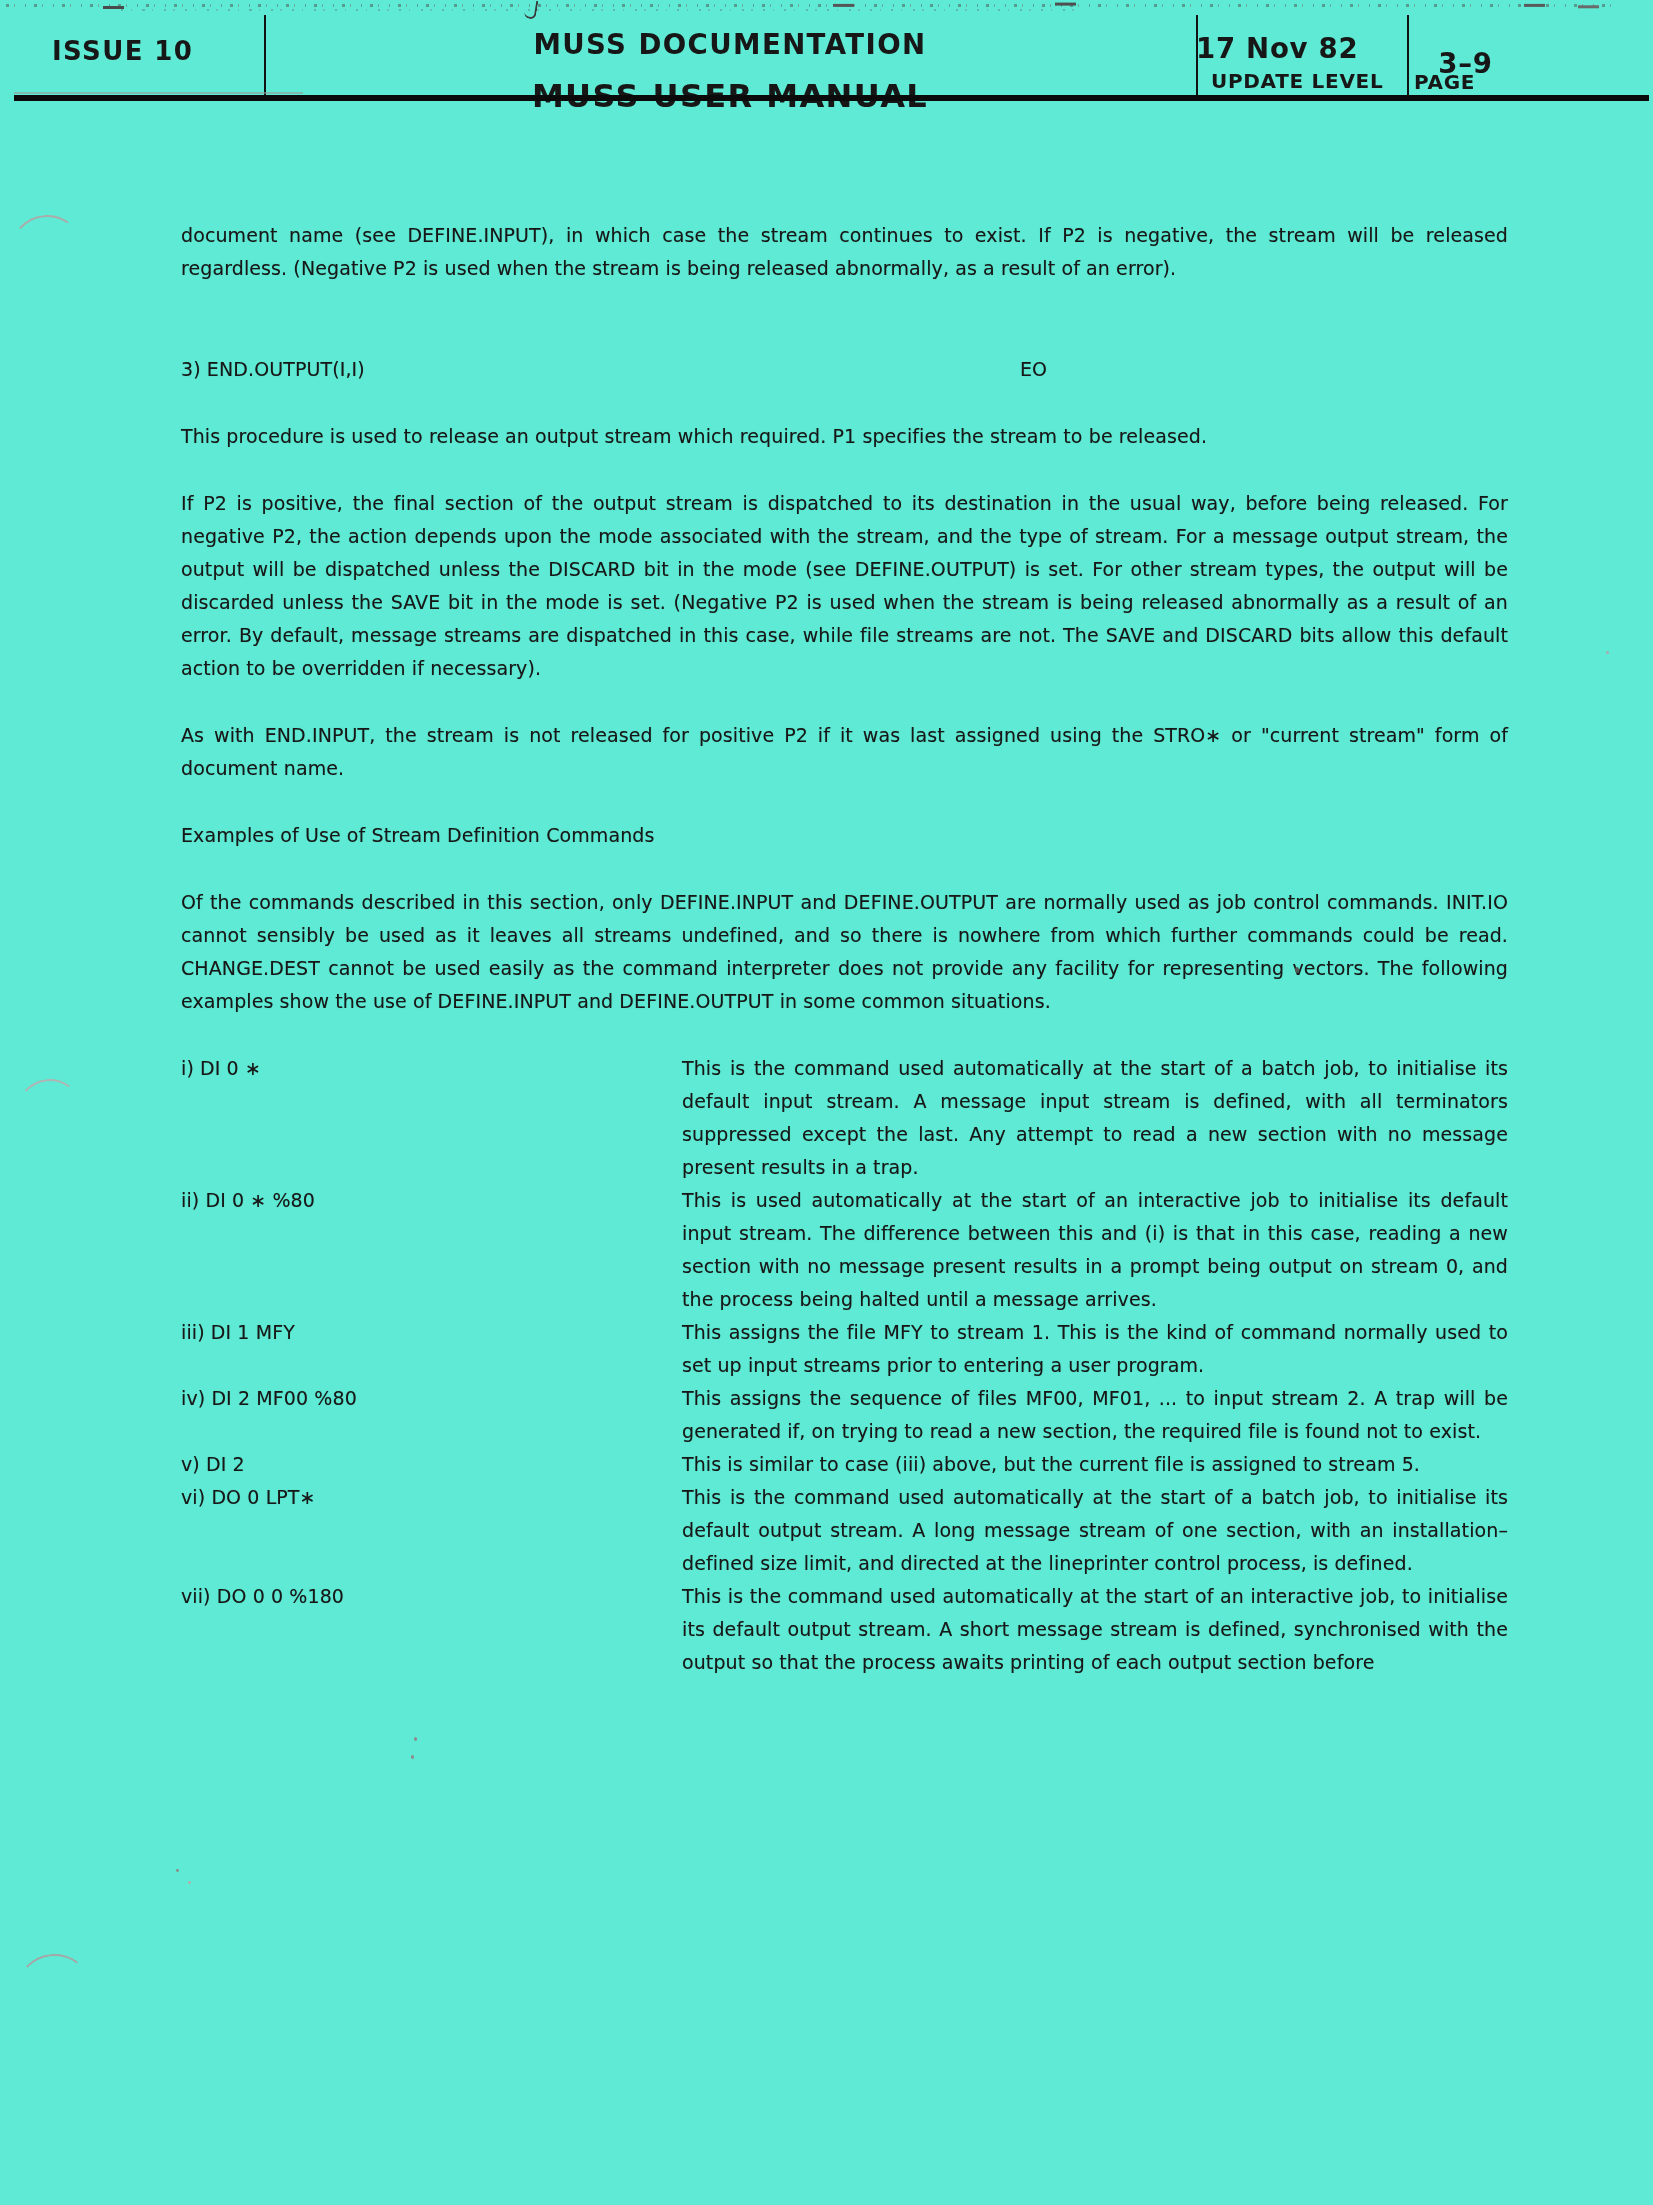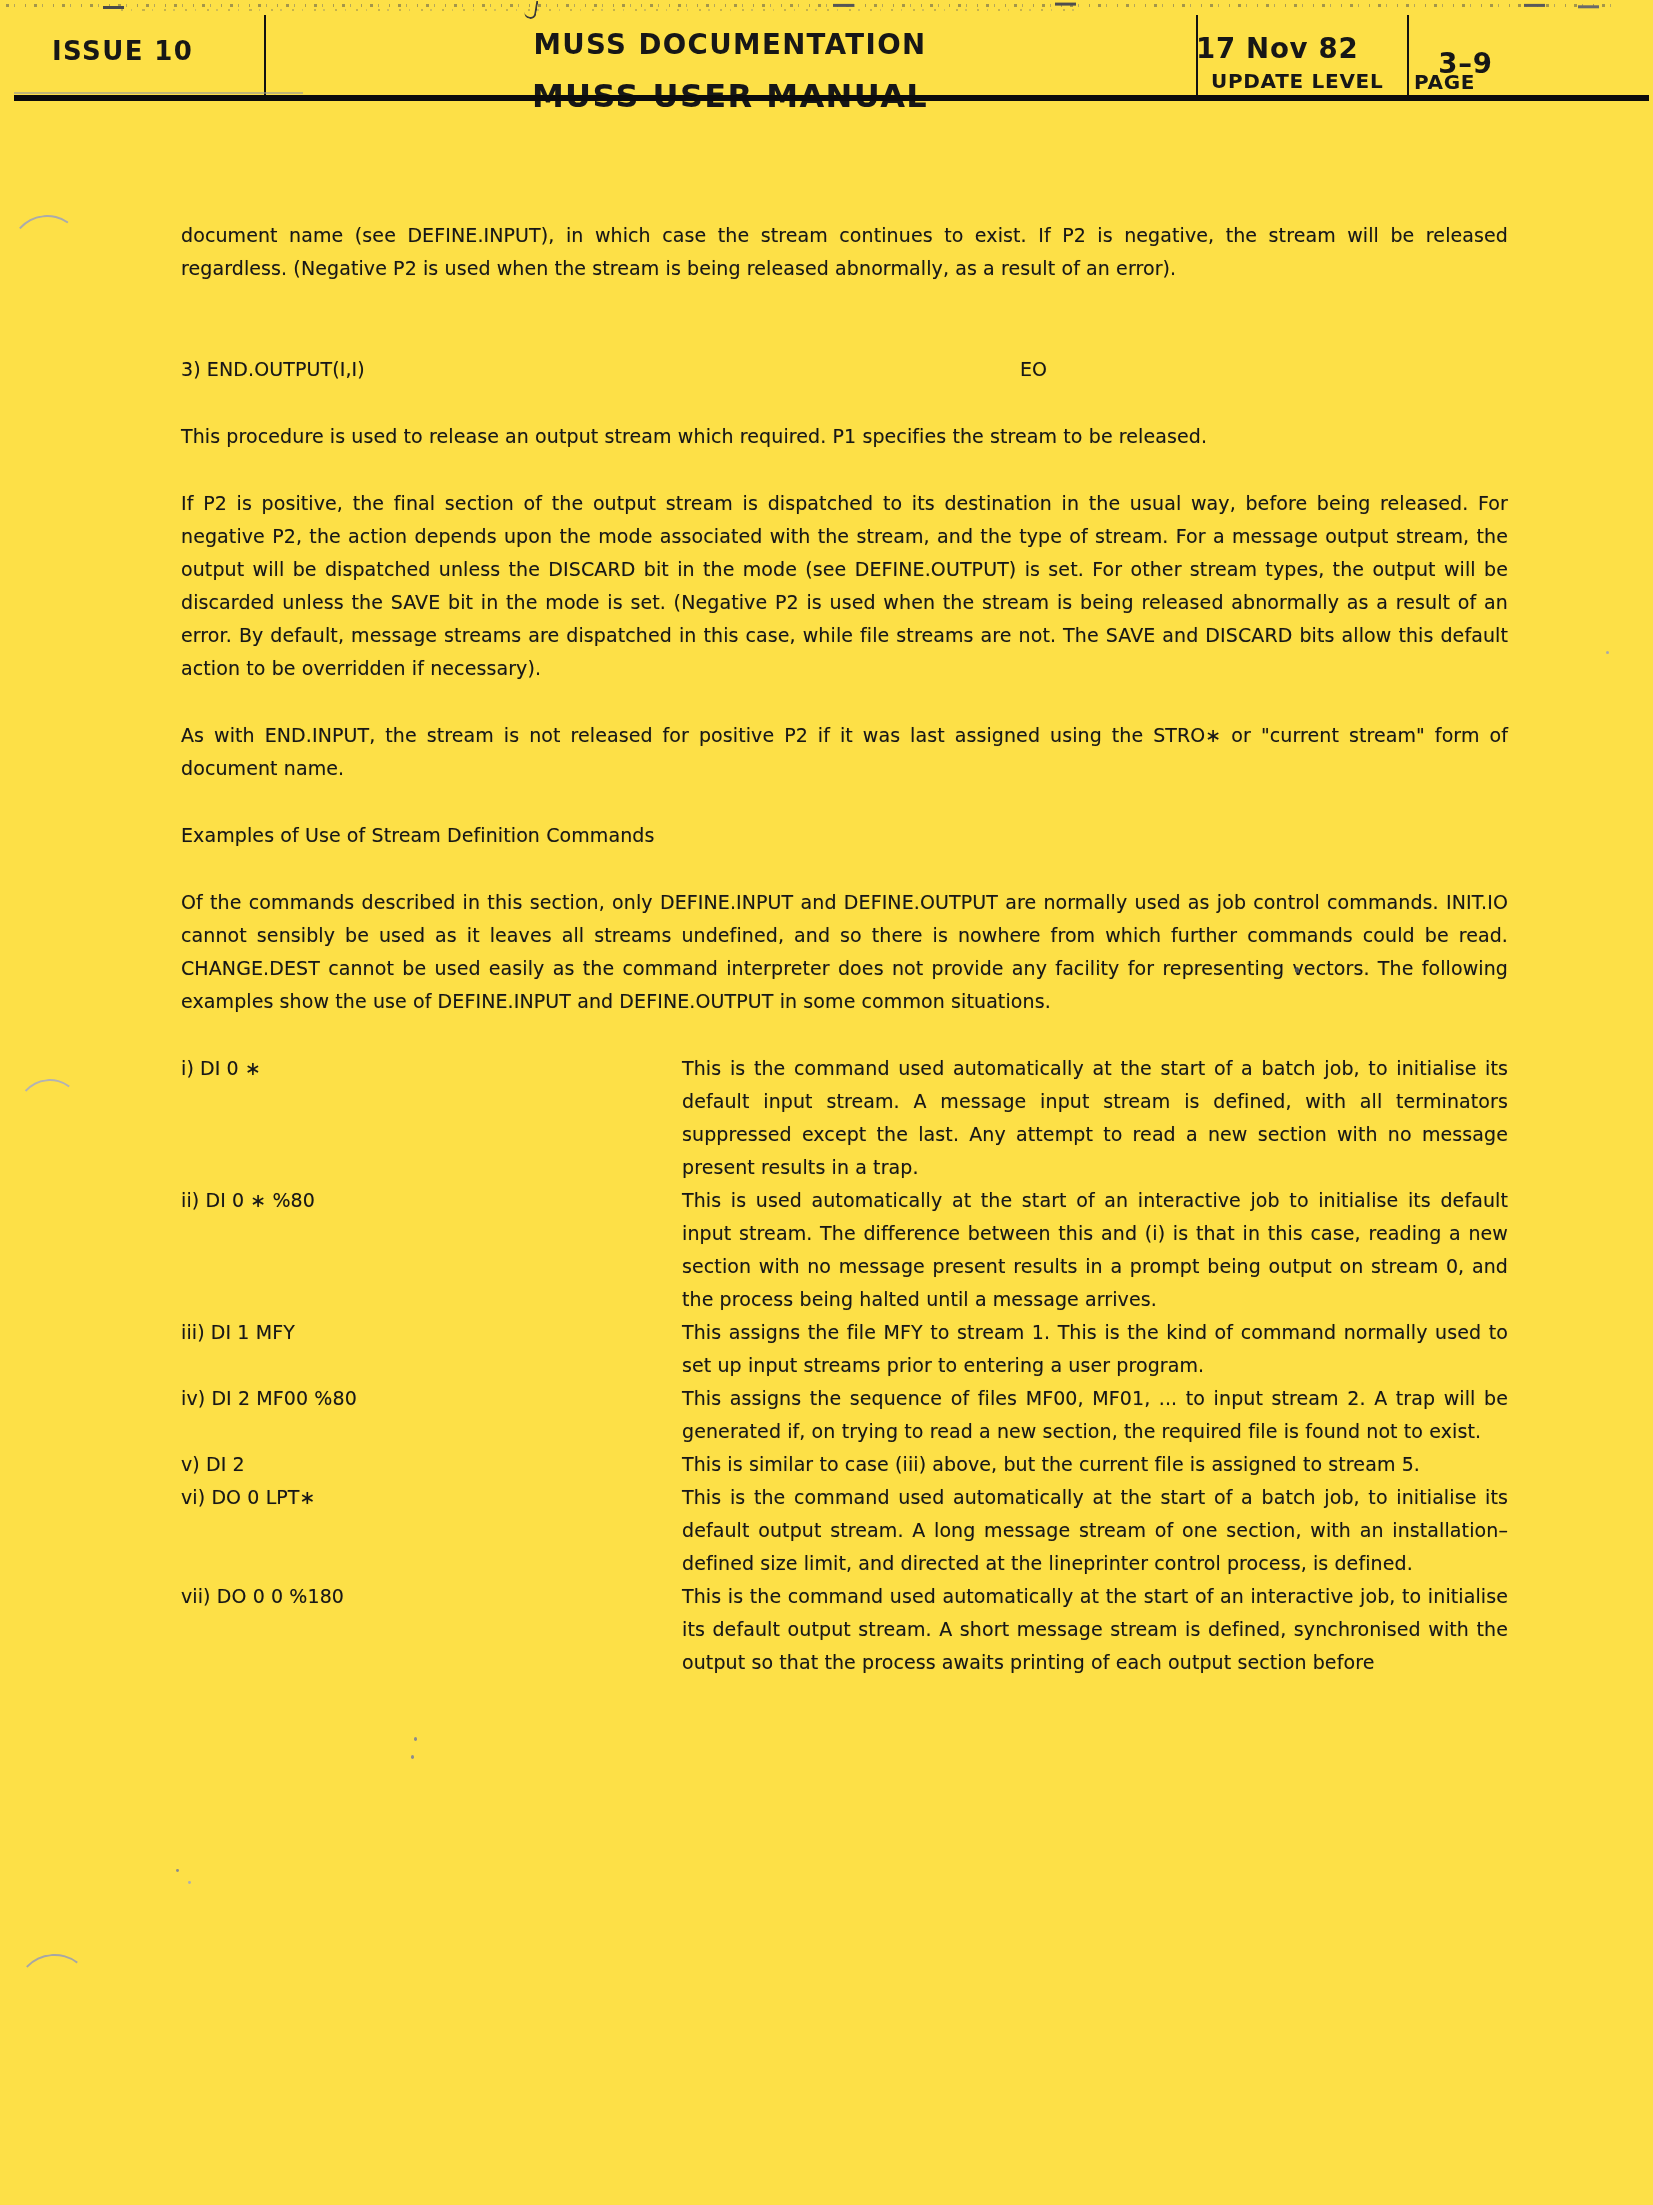--- a/index.html
+++ b/index.html
@@ -1,19 +1,19 @@
 <!DOCTYPE html>
 <html style="font-size:11px"><head>
 <meta charset="utf-8">
 <style>
   html,body{margin:0;padding:0;background:#d9d9d9;}
   .page{
     position:relative;
     width:1654px;height:2205px;
-    background:#fde047;
+    background:#5eead4;
     overflow:hidden;
     font-family:"DejaVu Sans","Liberation Sans",sans-serif;
     color:#171717;
   }
   
   .noise1{position:absolute;left:5.5px;top:4.1px;width:1606px;height:2.8px;opacity:.5;
     background:repeating-linear-gradient(90deg,#4c4c4c 0 2.8px,transparent 2.8px 7.6px,#6e6e6e 7.6px 9px,transparent 9px 18.6px,#585858 18.6px 20px,transparent 20px 28px);}
   .noise2{position:absolute;left:121px;top:9px;width:958px;height:2.1px;opacity:.33;
     background:repeating-linear-gradient(90deg,#555 0 2.1px,transparent 2.1px 9.6px,#777 9.6px 11px,transparent 11px 21.4px);}
   .noise-dashes{position:absolute;left:103px;top:5.5px;width:20.7px;height:3.4px;background:#4a4a4a;

